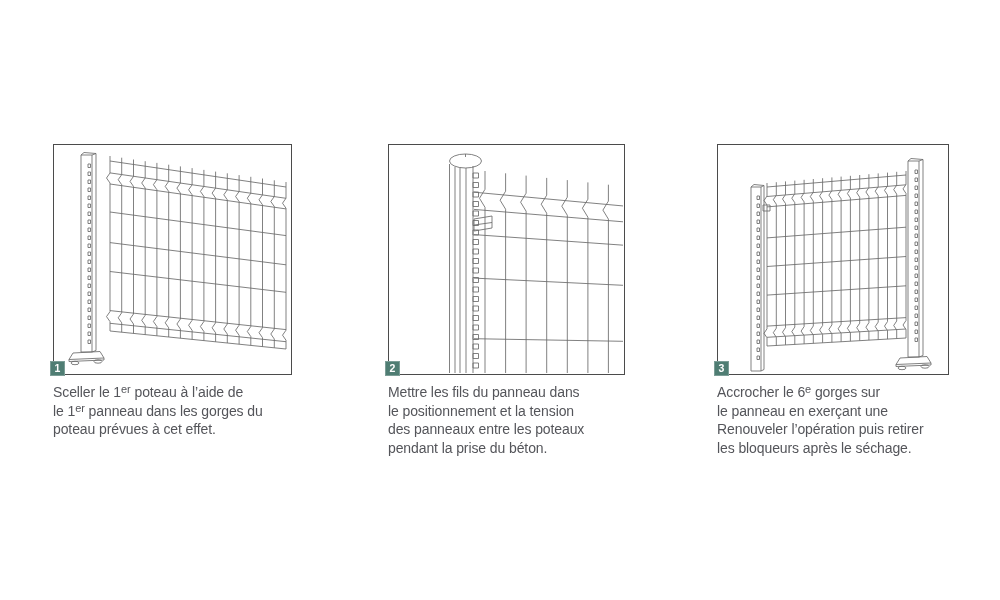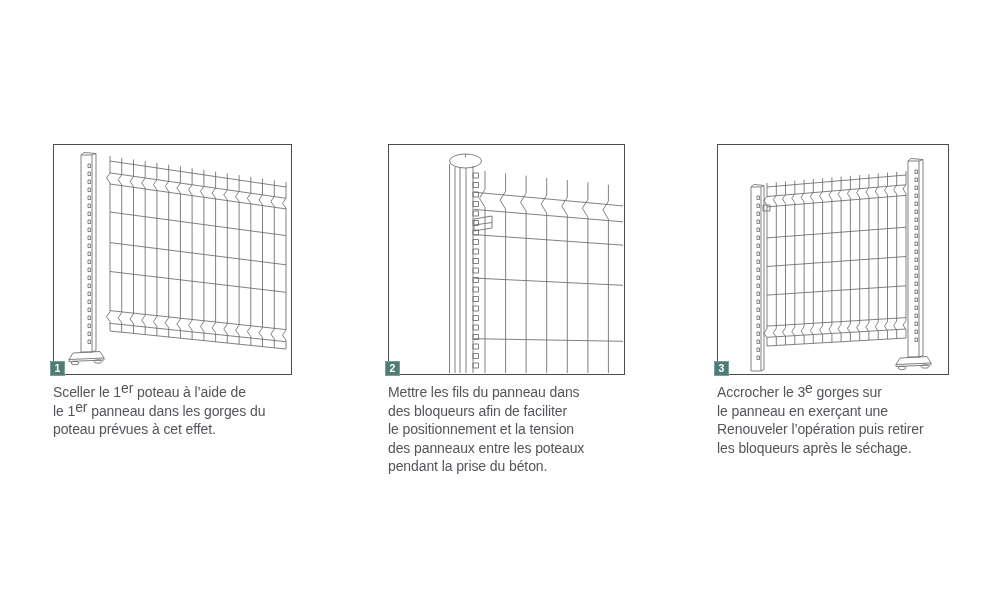--- a/index.html
+++ b/index.html
@@ -24,21 +24,21 @@
     position:absolute;left:-4px;bottom:-1.5px;width:15px;height:15px;
     background:var(--badge-teal);color:#fff;
     font-size:10.5px;font-weight:bold;line-height:15px;text-align:center;
     box-shadow:inset 0 0 0 1px rgba(255,255,255,0.25);
   }
   .caption{
     margin-top:8px;color:var(--text-gray);
     font-size:14px;line-height:18.5px;letter-spacing:-0.1px;
   }
   .caption div{white-space:nowrap}
-  .caption sup{font-size:14px;line-height:0;vertical-align:4px}
+  .caption sup{font-size:11px;line-height:0;vertical-align:4px}
 </style>
 </head>
 <body>
 
 <section class="panel" style="left:53px;width:239px">
   <div class="frame">
     <svg id="ill1" width="236" height="228" viewBox="0 0 236 228">
         <g fill="none" stroke="#6a6a6a" stroke-width="0.85" stroke-linejoin="round">
           <rect x="27.0" y="10.0" width="11.0" height="197.0"></rect>
           <path d="M38.0 10.0 L42.0 8.5 L42.0 205.5 L38.0 207.0"></path>
@@ -152,21 +152,20 @@
           <line x1="85.0" y1="133.1" x2="240.0" y2="140.6"></line>
           <line x1="85.0" y1="193.7" x2="240.0" y2="196.4"></line>
           <path d="M85 74 L103 71 L103 83 L85 86 Z"></path>
           <line x1="85.0" y1="80.0" x2="103.0" y2="77.5"></line>
         </g>
       </svg>
     <div class="badge">2</div>
   </div>
   <div class="caption">
       <div><span>Mettre les fils du panneau dans</span></div>
-      <div><span>des bloqueurs afin de faciliter</span></div>
       <div><span>le positionnement et la tension</span></div>
       <div><span>des panneaux entre les poteaux</span></div>
       <div><span>pendant la prise du béton.</span></div>
     </div>
 </section>
 
 <section class="panel" style="left:717px;width:232px">
   <div class="frame">
     <svg id="ill3" width="229" height="228" viewBox="0 0 229 228">
         <g fill="none" stroke="#6a6a6a" stroke-width="0.85" stroke-linejoin="round">
@@ -247,18 +246,18 @@
           <line x1="49.0" y1="150.1" x2="188.0" y2="140.8"></line>
           <line x1="49.0" y1="181.1" x2="188.0" y2="172.6"></line>
           <line x1="49.0" y1="192.3" x2="188.0" y2="184.0"></line>
           <line x1="49.0" y1="201.0" x2="188.0" y2="193.0"></line>
           <rect x="45.0" y="60.0" width="7.0" height="6.0"></rect>
         </g>
       </svg>
     <div class="badge">3</div>
   </div>
   <div class="caption">
-      <div><span>Accrocher le 3</span><sup>e</sup><span> gorges sur</span></div>
+      <div><span>Accrocher le 6</span><sup>e</sup><span> gorges sur</span></div>
       <div><span>le panneau en exerçant une</span></div>
       <div><span>Renouveler l’opération puis retirer</span></div>
       <div><span>les bloqueurs après le séchage.</span></div>
     </div>
 </section>
 
 </body></html>

